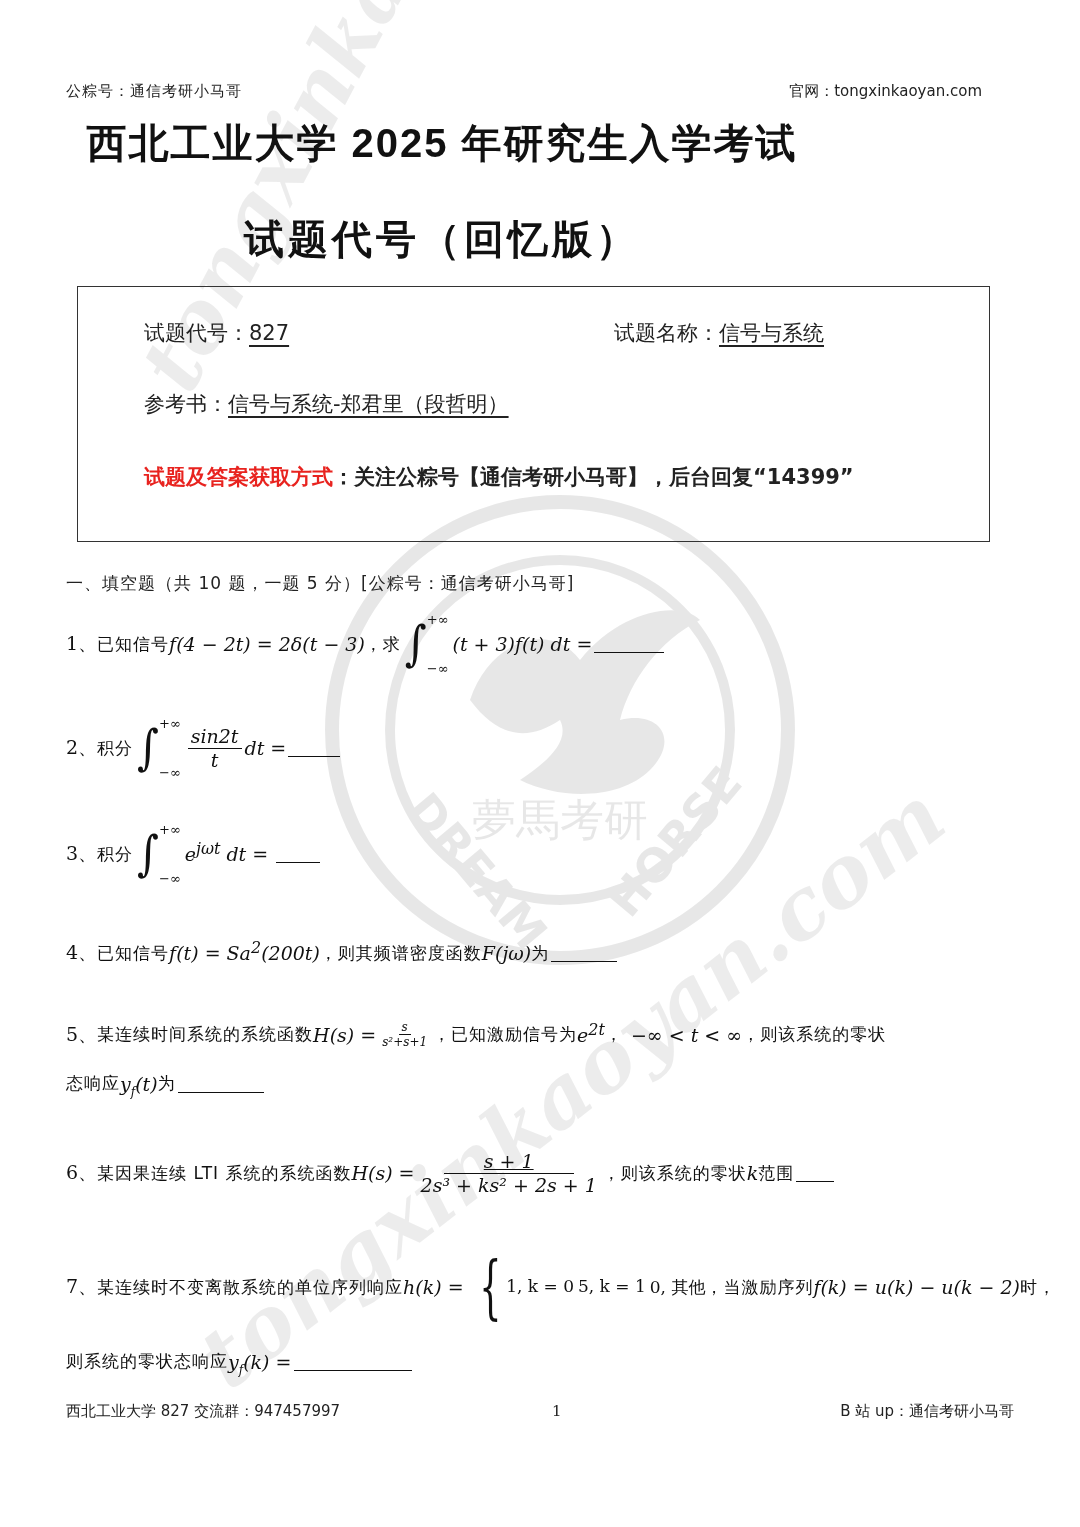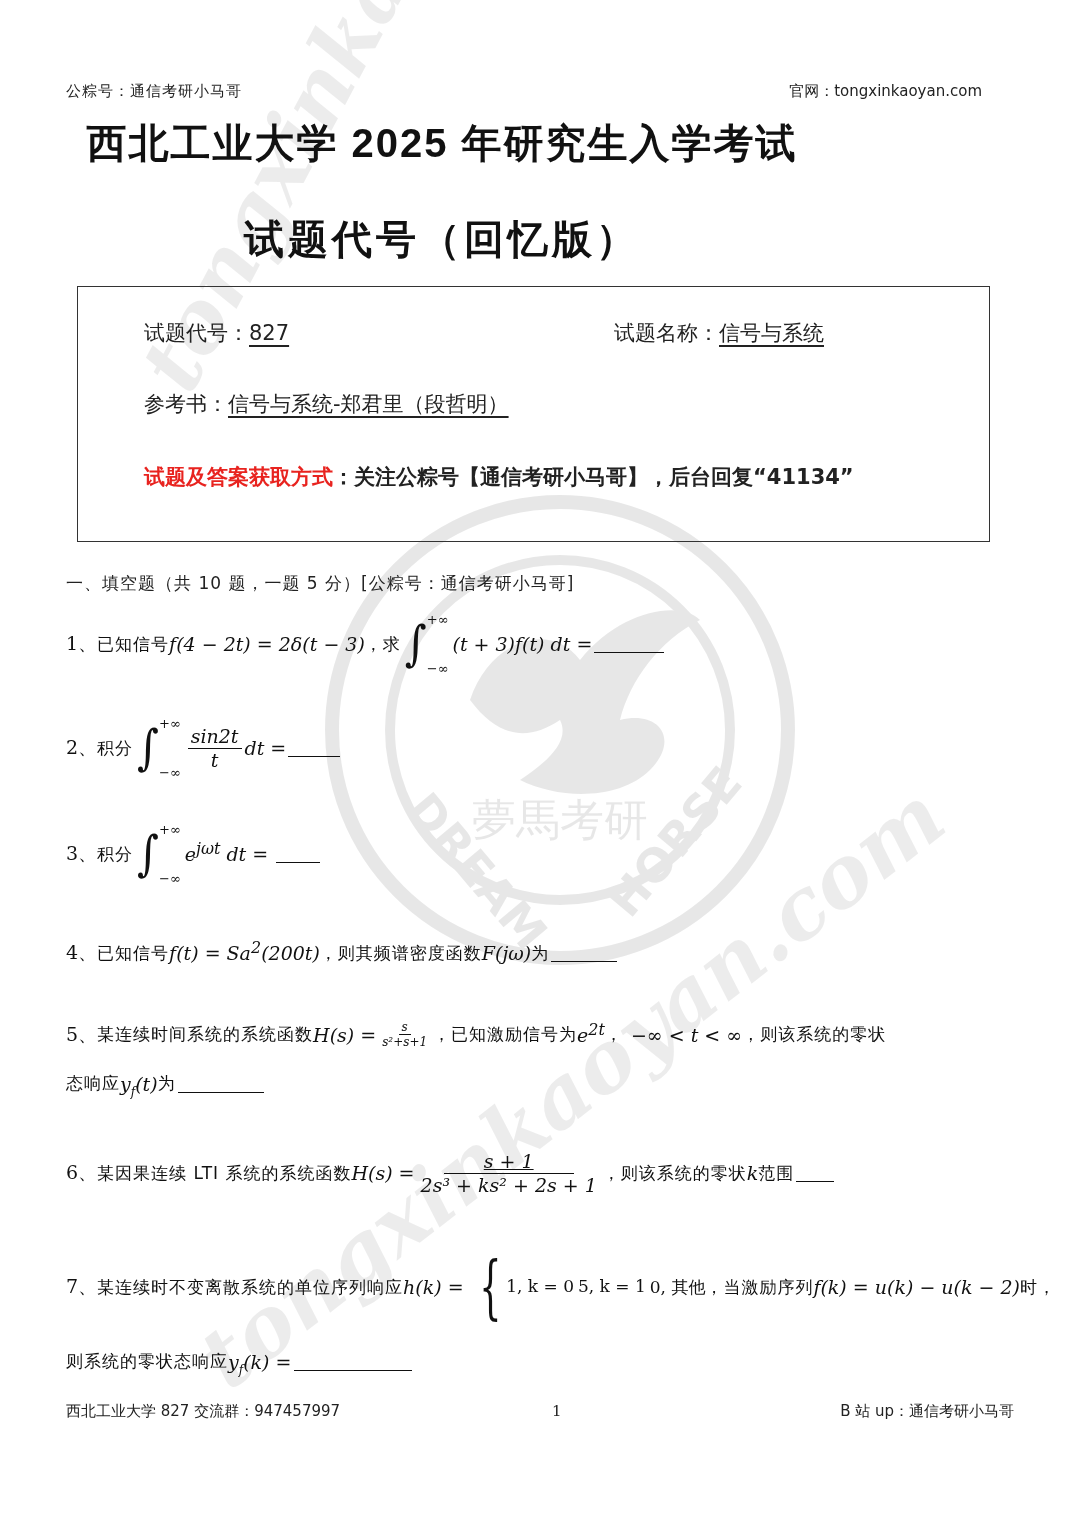--- a/index.html
+++ b/index.html
@@ -80,21 +80,21 @@
   <div class="info-line il-code">
     <span>试题代号：</span><span class="u">827</span>
   </div>
   <div class="info-line il-name">
     <span>试题名称：</span><span class="u">信号与系统</span>
   </div>
   <div class="info-line il-book">
     <span>参考书：</span><span class="u">信号与系统-郑君里（段哲明）</span>
   </div>
   <div class="info-line il-get">
-    <span class="red">试题及答案获取方式</span><span>：关注公粽号【通信考研小马哥】，后台回复“41134”</span>
+    <span class="red">试题及答案获取方式</span><span>：关注公粽号【通信考研小马哥】，后台回复“14399”</span>
   </div>
 </div>
 
 <div class="section">一、填空题（共 10 题，一题 5 分）[公粽号：通信考研小马哥]</div>
 
 <div class="q" style="top:612px;">
   <span class="mu">1、</span>
   <span class="cn">已知信号</span>
   <span class="m">f(4 − 2t) = 2δ(t − 3)</span>
   <span class="cn">，求</span>

